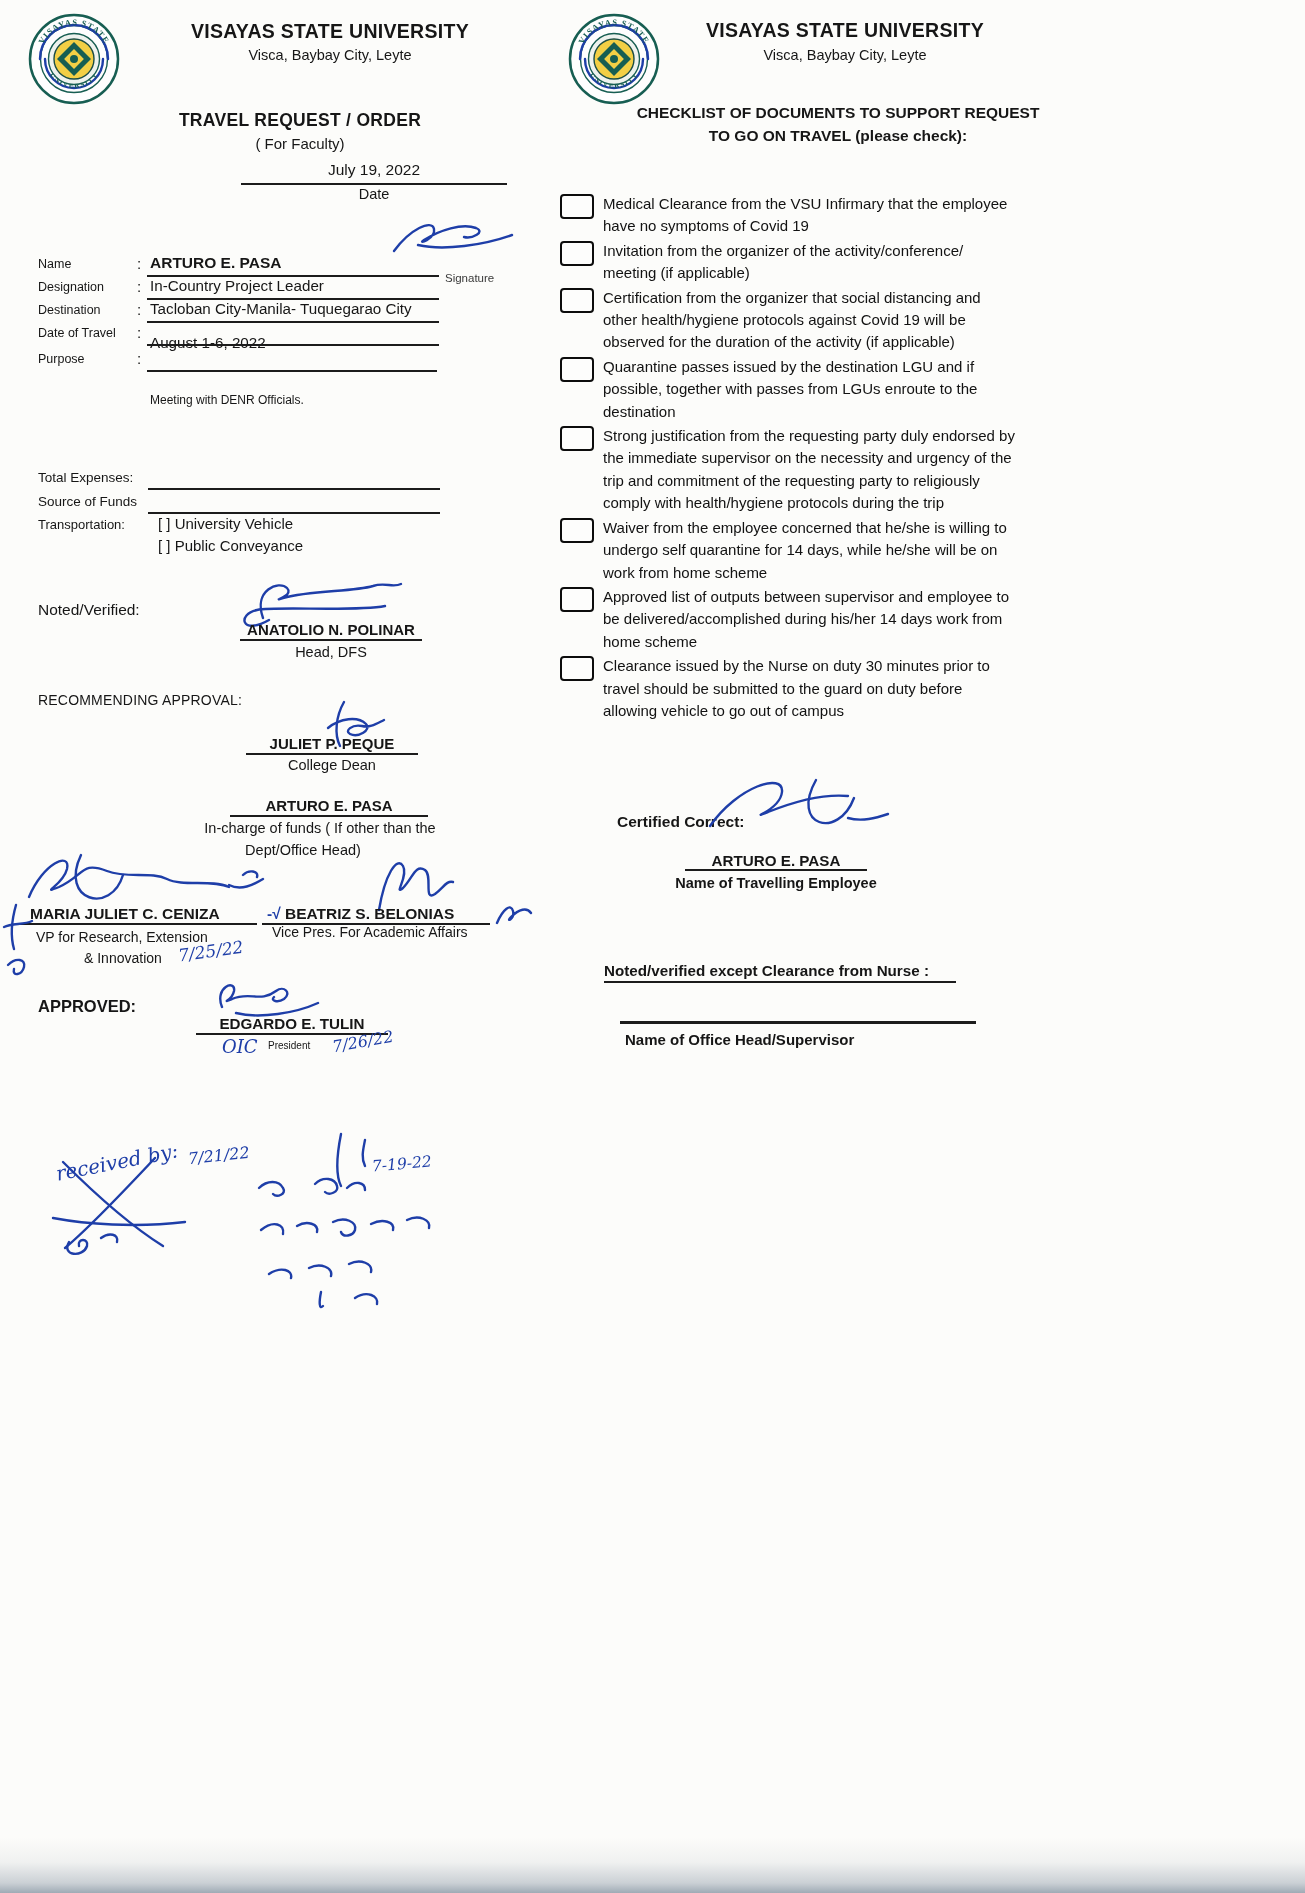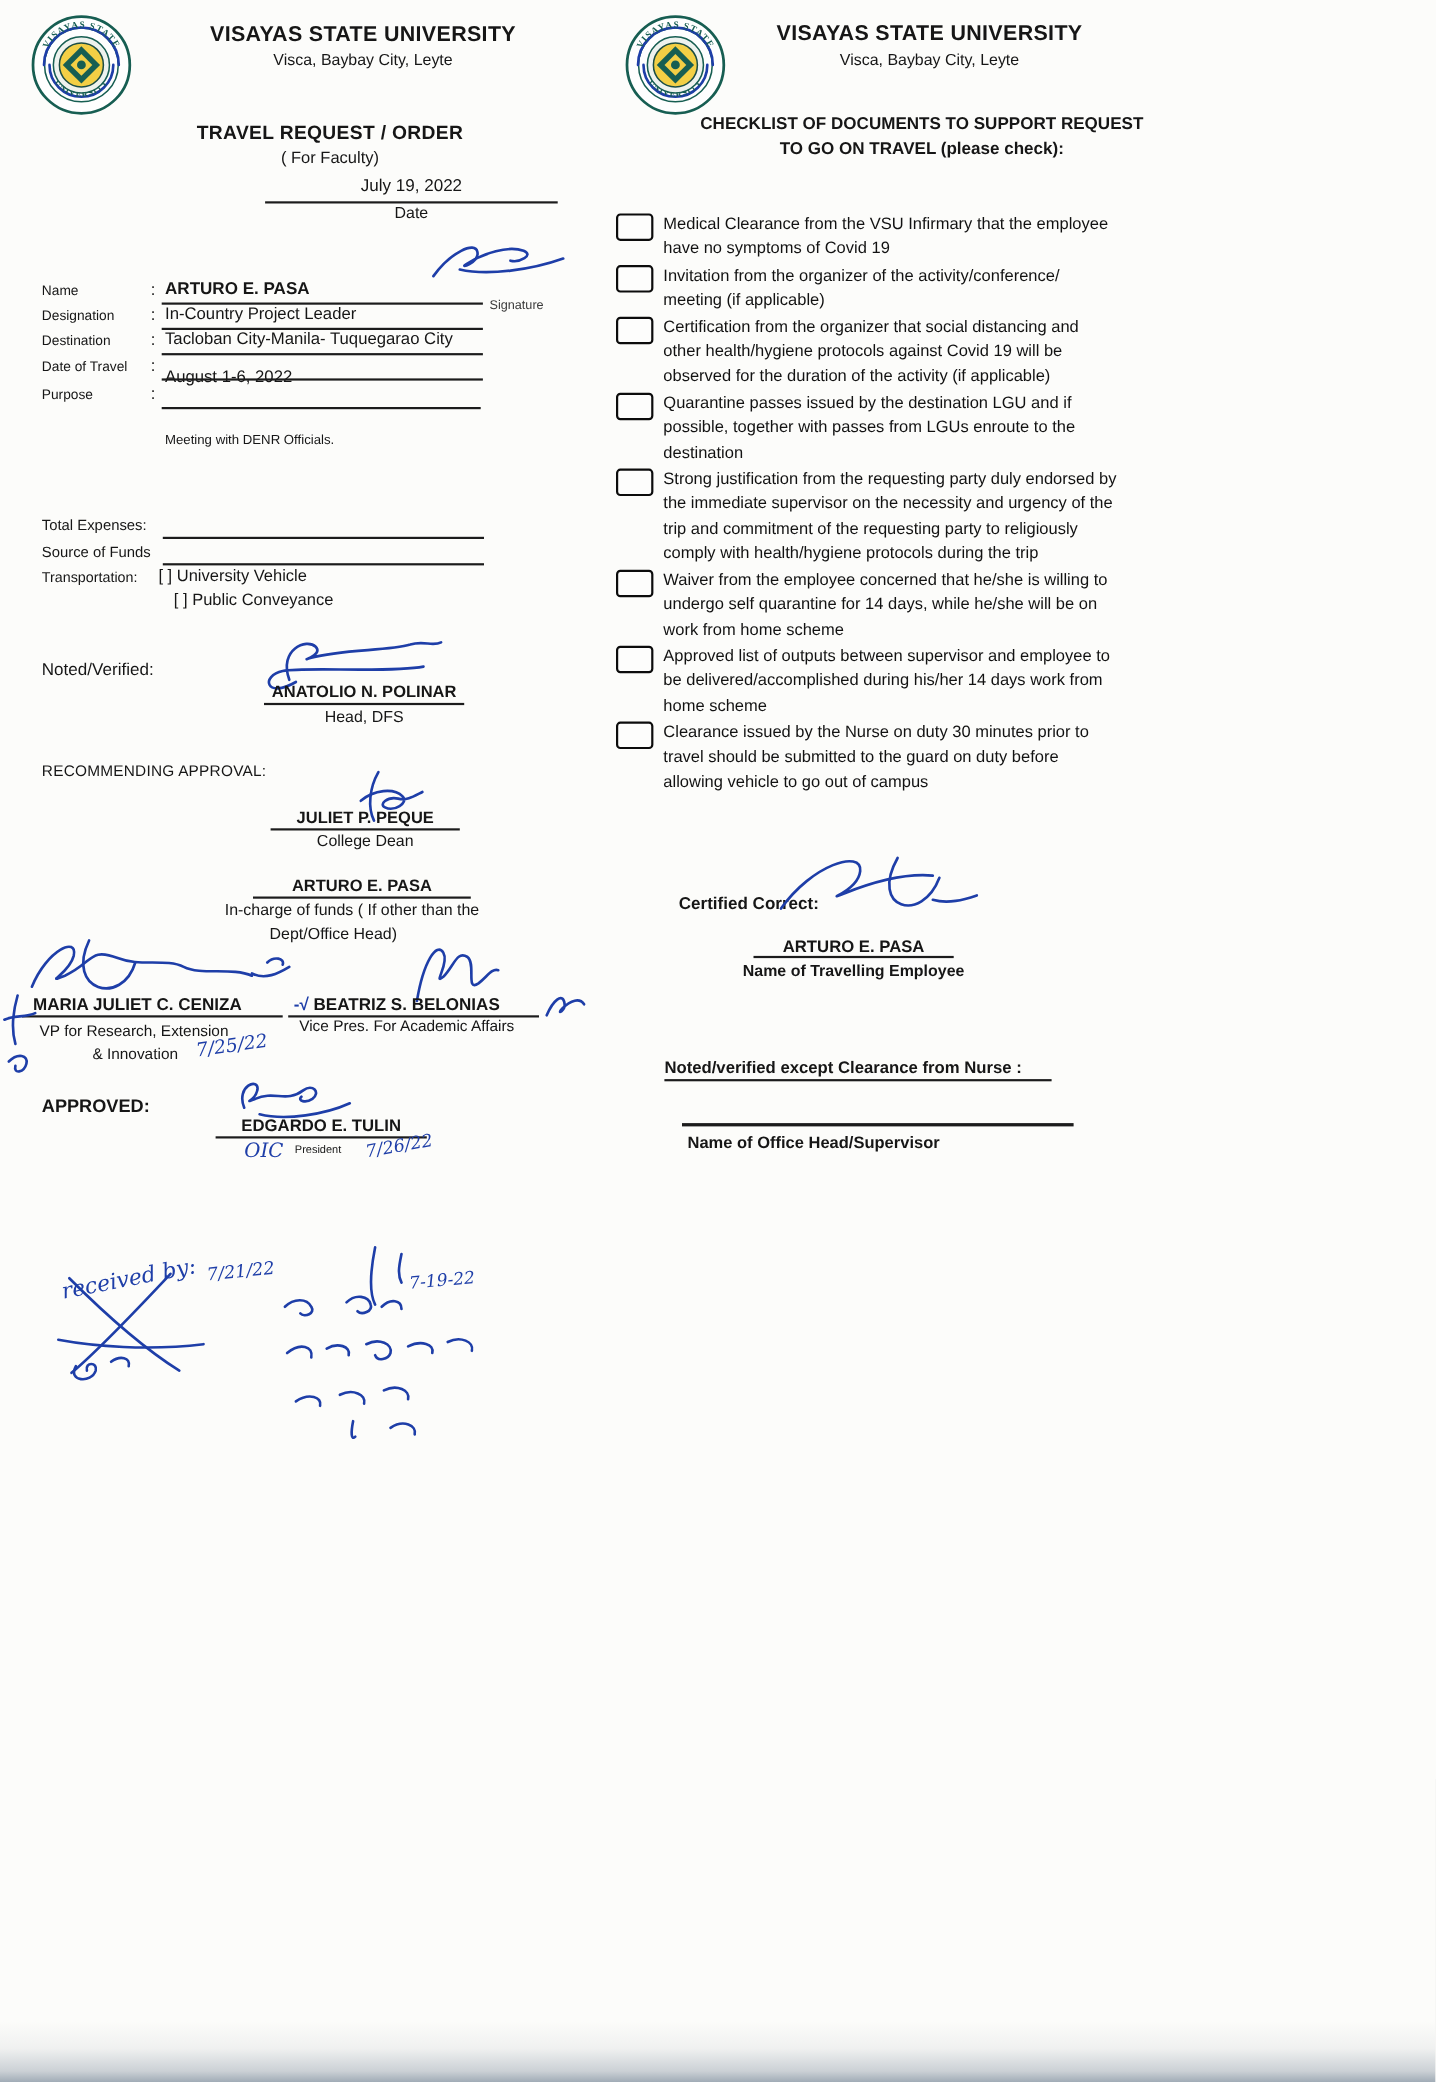--- a/index.html
+++ b/index.html
@@ -81,21 +81,21 @@
   <div class="t" style="left:38px;top:352px;font-size:12.5px;">Purpose</div>
   <div class="t" style="left:137px;top:350px;font-size:15px;">:</div>
   <div class="t" style="left:150px;top:349px;font-size:12px;margin-top:44px;">Meeting with DENR Officials.</div>
   <div class="line" style="left:147px;top:370px;width:290px;"></div>
 
   <div class="t" style="left:38px;top:470px;font-size:13.5px;">Total Expenses:</div>
   <div class="line" style="left:148px;top:488px;width:292px;"></div>
   <div class="t" style="left:38px;top:494px;font-size:13.5px;">Source of Funds</div>
   <div class="line" style="left:148px;top:512px;width:292px;"></div>
   <div class="t" style="left:38px;top:517px;font-size:13px;">Transportation:</div>
-  <div class="t" style="left:144px;top:515px;font-size:15px;">[ ] University Vehicle</div>
+  <div class="t" style="left:158px;top:515px;font-size:15px;">[ ] University Vehicle</div>
   <div class="t" style="left:158px;top:537px;font-size:15px;">[ ] Public Conveyance</div>
 
   <div class="t" style="left:38px;top:601px;font-size:15.5px;">Noted/Verified:</div>
   <svg class="sig" style="left:235px;top:572px;" width="205" height="72" viewBox="0 0 205 72">
     <path d="M28,46 C18,18 44,8 52,16 C60,24 34,30 48,26 C76,18 118,20 138,14 C150,10 158,16 166,12"></path>
     <path d="M34,48 C6,64 2,42 22,38 C42,34 120,40 150,34"></path>
   </svg>
   <div class="t b c" style="left:240px;top:621px;width:182px;font-size:15px;">ANATOLIO N. POLINAR</div>
   <div class="line" style="left:240px;top:639px;width:182px;"></div>
   <div class="t c" style="left:240px;top:644px;width:182px;font-size:14.5px;">Head, DFS</div>

